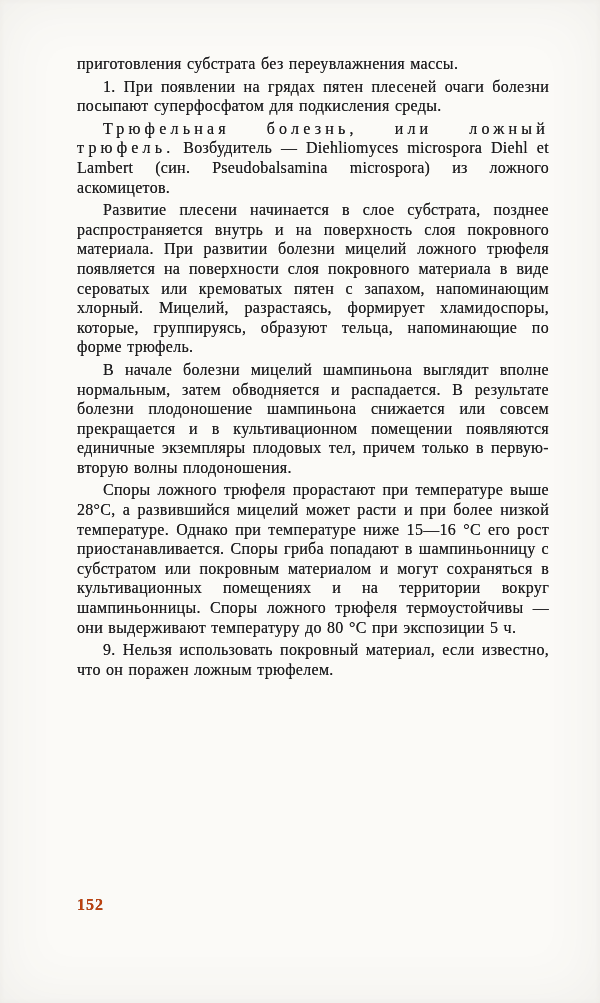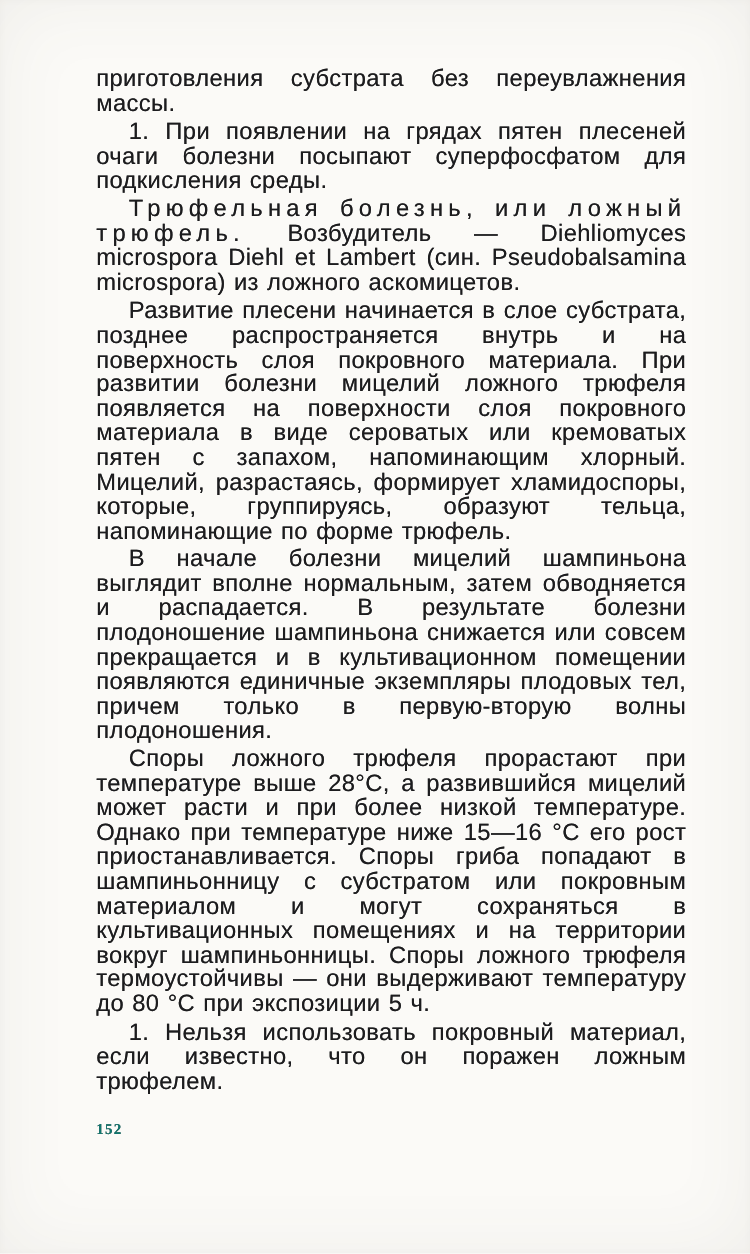--- a/index.html
+++ b/index.html
@@ -20,22 +20,22 @@
     position: absolute;
     inset: 0;
     pointer-events: none;
     box-shadow: inset 0 0 60px rgba(90,85,70,0.07), inset 0 0 6px rgba(90,85,70,0.04);
   }
   .text-block {
     position: absolute;
     left: 77px;
     top: 54px;
     width: 472px;
-    font-family: Liberation Sans, sans-serif;
-    font-size: 19px;
+    font-family: Liberation Serif, serif;
+    font-size: 16px;
     line-height: 19.6px;
     color: #1c1c1e;
     text-align: justify;
     letter-spacing: 0.3px;
     word-spacing: 1px;
     text-shadow: 0 0 0.5px rgba(25,25,28,0.75);
   }
   .text-block p {
     margin: 0 0 3px 0;
   }
@@ -47,33 +47,33 @@
   }
   .seg-italic {
     font-style: italic;
   }
   .page-number {
     position: absolute;
     left: 77px;
     top: 896px;
     font-family: "Liberation Serif", "DejaVu Serif", serif;
     font-weight: bold;
-    font-size: 12px;
+    font-size: 16px;
     letter-spacing: 1px;
-    color: #0f766e;
+    color: #c2410c;
     text-shadow: 0 0 0.5px rgba(25,25,28,0.75);
   }
 </style>
 </head>
 <body>
 
 <div class="scan-page">
   <div class="text-block" id="paragraphs-container">
       <p><span>приготовления субстрата без переувлажнения массы.</span></p>
       <p class="indent"><span>1. При появлении на грядах пятен плесеней очаги болезни посыпают суперфосфатом  для подкисления среды.</span></p>
       <p class="indent"><span class="seg-spaced">Трюфельная болезнь, или ложный трюфель.</span><span> Возбудитель — Diehliomyces microspora Diehl et Lambert (син. Pseudobalsamina microspora) из ложного аскомицетов.</span></p>
       <p class="indent"><span>Развитие плесени начинается в слое субстрата, позднее распространяется  внутрь и на поверхность слоя покровного материала. При развитии  болезни мицелий ложного трюфеля появляется на поверхности слоя покровного материала в виде сероватых или кремоватых пятен с запахом, напоминающим  хлорный. Мицелий, разрастаясь, формирует хламидоспоры, которые, группируясь, образуют тельца, напоминающие по форме трюфель.</span></p>
       <p class="indent"><span>В начале болезни мицелий шампиньона выглядит вполне нормальным, затем обводняется и распадается. В результате болезни плодоношение шампиньона снижается или совсем прекращается и в культивационном помещении появляются единичные экземпляры плодовых тел, причем только в первую-вторую волны плодоношения.</span></p>
       <p class="indent"><span>Споры ложного трюфеля прорастают при температуре выше 28°С, а развившийся мицелий может расти и при более низкой температуре. Однако при температуре ниже 15—16 °С его рост приостанавливается. Споры гриба попадают в шампиньонницу  с субстратом или покровным материалом и могут  сохраняться в культивационных помещениях и на территории вокруг шампиньонницы. Споры ложного трюфеля термоустойчивы — они выдерживают температуру до 80 °С при экспозиции 5 ч.</span></p>
-      <p class="indent"><span>1. Нельзя использовать покровный материал, если известно, что он поражен ложным трюфелем.</span></p>
+      <p class="indent"><span>9. Нельзя использовать покровный материал, если известно, что он поражен ложным трюфелем.</span></p>
     </div>
   <div class="page-number">152</div>
 </div>
 
 </body></html>

